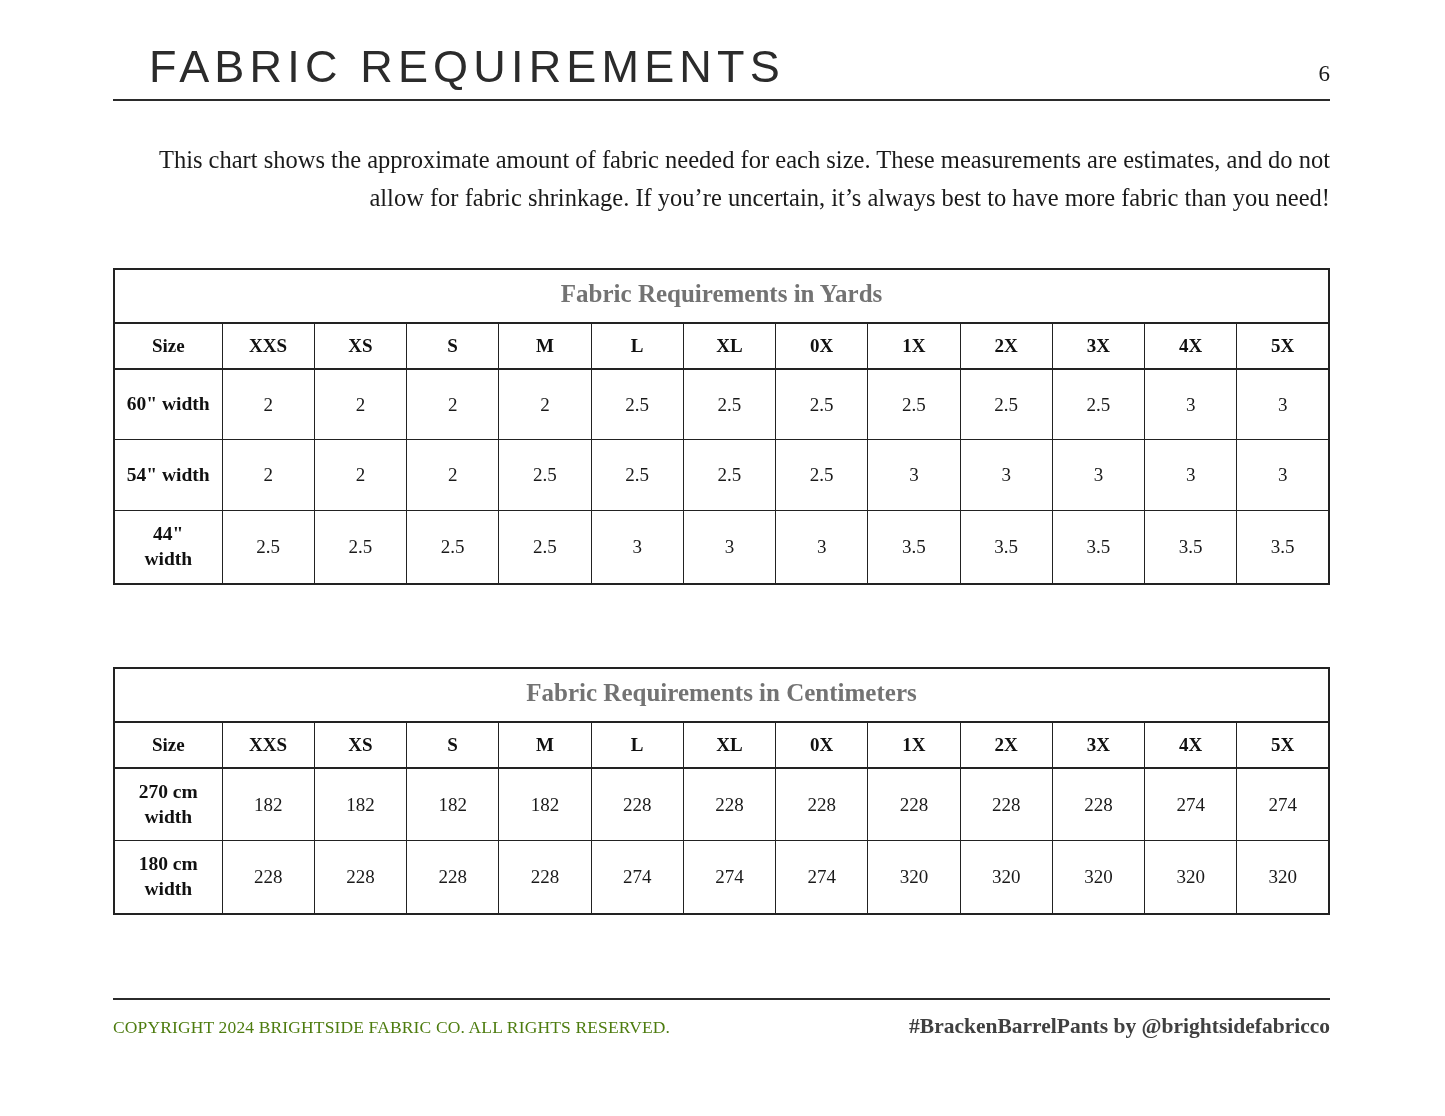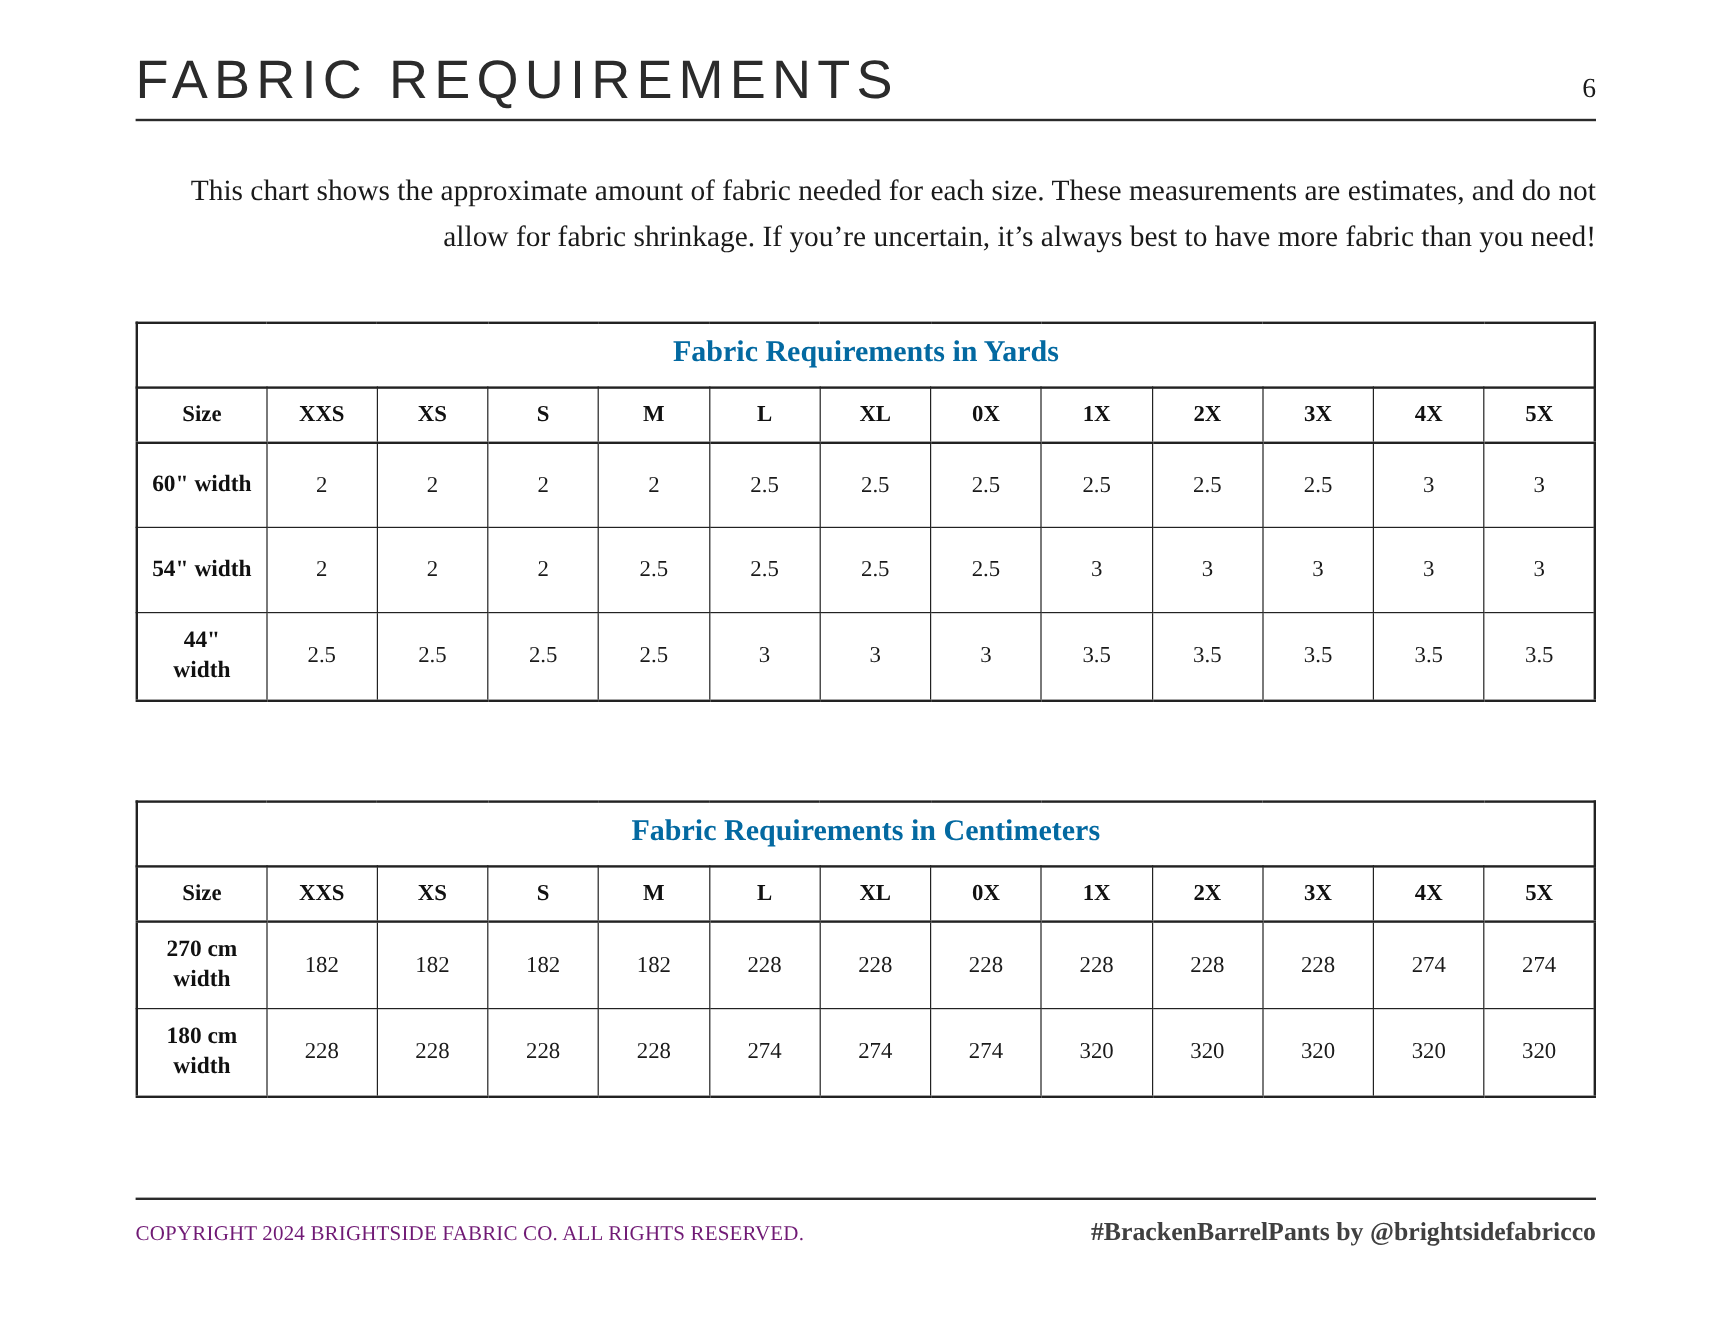--- a/index.html
+++ b/index.html
@@ -30,20 +30,21 @@
     padding-top: 42px;
   }
   .page-title {
     font-family: "Liberation Sans", sans-serif;
     font-weight: 300;
     font-size: 45px;
     letter-spacing: 0.115em;
     color: #2b2b2b;
     line-height: 1.12;
     white-space: nowrap;
+    margin-left: 36px;
   }
   .page-number {
     position: absolute;
     right: 0;
     bottom: 14px;
     font-family: "Liberation Serif", serif;
     font-size: 23px;
     color: #1a1a1a;
   }
   .header-rule {
@@ -79,21 +80,21 @@
   .fabric-table col.size-col  { width: 92.25px; }
 
   .table-title-cell {
     border: 2px solid #222;
     border-bottom: 2px solid #222;
     text-align: center;
     font-weight: bold;
     font-size: 25px;
     height: 44px;
     padding: 2px 0 6px 0;
-    color: #0369a1;
+    color: #737373;
   }
 
   .fabric-table th.size-head,
   .fabric-table th.corner-head {
     border: 1px solid #222;
     border-top: 2px solid #222;
     border-bottom: 2px solid #222;
     text-align: center;
     font-weight: bold;
     font-size: 19px;
@@ -139,21 +140,21 @@
   .footer-row {
     display: flex;
     justify-content: space-between;
     align-items: baseline;
     margin-top: 14px;
   }
   .footer-left {
     font-family: "Liberation Serif", serif;
     font-size: 17.5px;
     letter-spacing: 0.008em;
-    color: #701a75;
+    color: #4d7c0f;
   }
   .footer-right {
     font-family: "Liberation Serif", serif;
     font-size: 21.5px;
     font-weight: bold;
     color: #404040;
   }
 </style>
 </head>
 <body>

